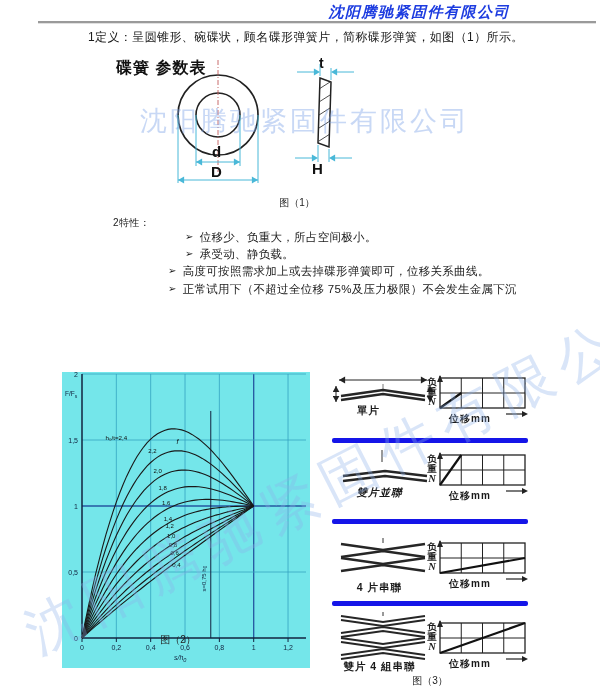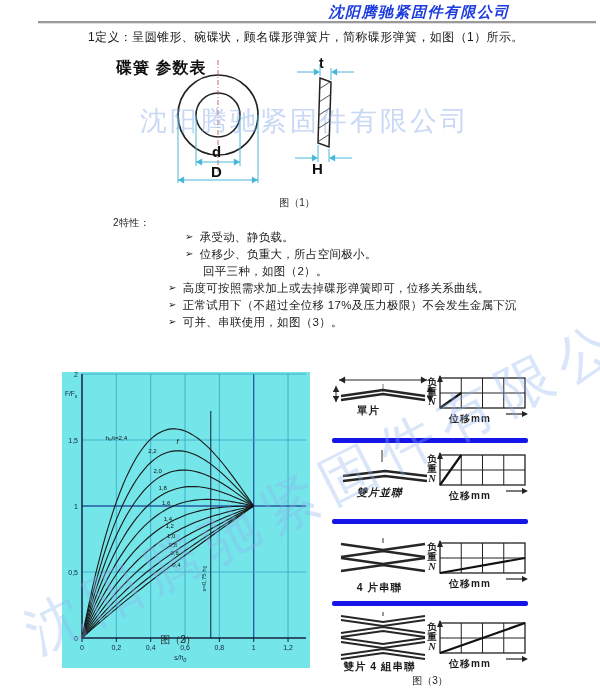--- a/index.html
+++ b/index.html
@@ -79,26 +79,24 @@
     </svg>
   <div class="abs dim-label" style="top:143px;left:212px;font-size:15px;">d</div>
   <div class="abs dim-label" style="top:163px;left:211px;font-size:15px;">D</div>
   <div class="abs dim-label" style="top:55px;left:319px;">t</div>
   <div class="abs dim-label" style="top:160px;left:312px;font-size:15px;">H</div>
   <div class="abs wmark wm1" style="top:103px;left:140px;">沈阳腾驰紧固件有限公司</div>
   <div class="abs caption" style="top:196px;left:252px;width:90px;">图（1）</div>
 
   <div class="abs body-txt" style="top:216px;left:85px;font-size:10px;margin-left:28px;">2特性：</div>
   <div id="features-list" class="abs" style="top:229px;left:160px;width:430px;">
+      <div class="feat-row" style="padding-left:25px"><span class="blt">➢</span><span>位移少、负重大，所占空间极小。</span></div>
       <div class="feat-row" style="padding-left:25px"><span class="blt">➢</span><span>承受动、静负载。</span></div>
-      <div class="feat-row" style="padding-left:25px"><span class="blt">➢</span><span>位移少、负重大，所占空间极小。</span></div>
-      <div class="feat-row" style="padding-left:43px"><span>回平三种，如图（2）。</span></div>
       <div class="feat-row" style="padding-left:8px"><span class="blt">➢</span><span>高度可按照需求加上或去掉碟形弹簧即可，位移关系曲线。</span></div>
-      <div class="feat-row" style="padding-left:8px"><span class="blt">➢</span><span>正常试用下（不超过全位移 17%及压力极限）不会发生金属下沉</span></div>
-      <div class="feat-row" style="padding-left:8px"><span class="blt">➢</span><span>可并、串联使用，如图（3）。</span></div>
+      <div class="feat-row" style="padding-left:8px"><span class="blt">➢</span><span>正常试用下（不超过全位移 75%及压力极限）不会发生金属下沉</span></div>
     </div>
 
   <div class="abs" id="fig2-box" style="top:372px;left:62px;width:248px;height:296px;">
     <svg id="fig2-svg" width="248" height="296">
         <rect x="0" y="0" width="248" height="296" fill="#74e6ea"></rect>
         <g>
           <line x1="54.339999999999996" y1="2" x2="54.339999999999996" y2="266" stroke="#35a3c0" stroke-width="0.8"></line>
           <line x1="88.67999999999999" y1="2" x2="88.67999999999999" y2="266" stroke="#35a3c0" stroke-width="0.8"></line>
           <line x1="123.02" y1="2" x2="123.02" y2="266" stroke="#35a3c0" stroke-width="0.8"></line>
           <line x1="157.35999999999999" y1="2" x2="157.35999999999999" y2="266" stroke="#35a3c0" stroke-width="0.8"></line>

